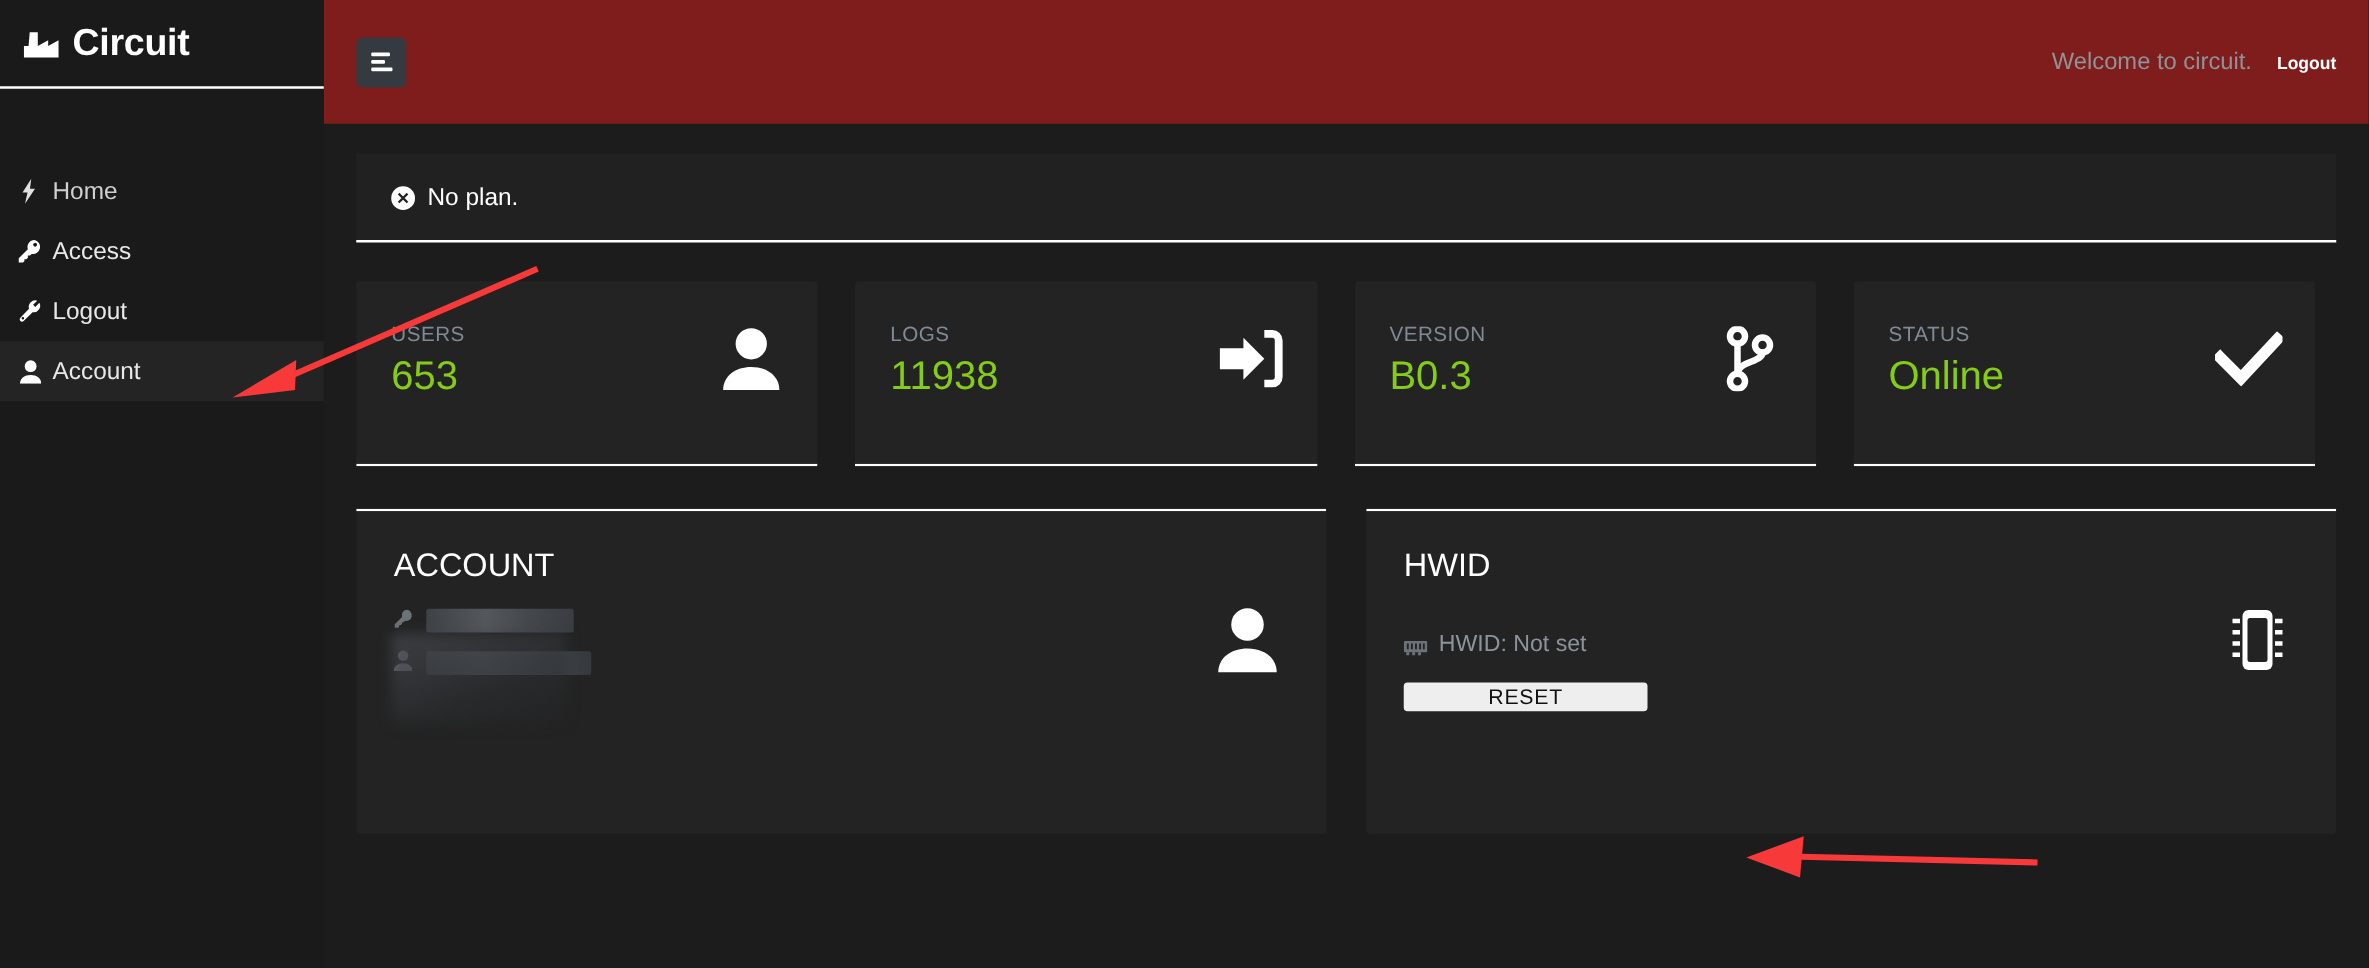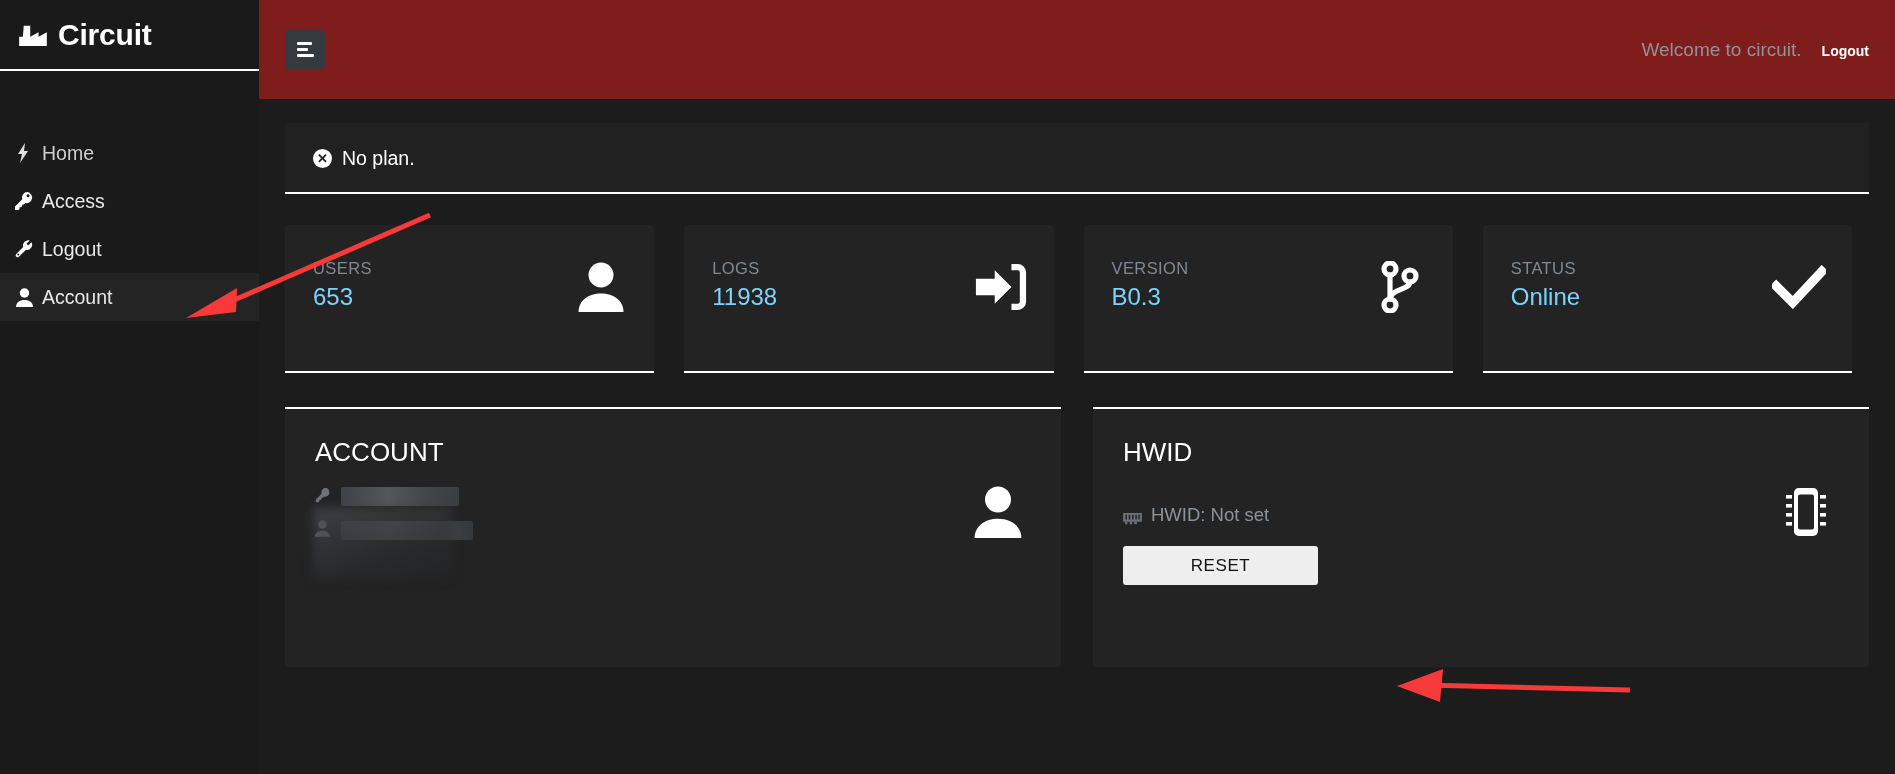--- a/index.html
+++ b/index.html
@@ -106,21 +106,21 @@
     border-radius: 3px 3px 0 0;
     height: 148px;
     padding: 34px 26px 0 28px;
     position: relative;
   }
   .stat-label {
     color: #7f8a96; font-size: 16.5px;
     letter-spacing: 0.4px; font-weight: 400;
   }
   .stat-value {
-    color: #7dd3fc; font-size: 24px; font-weight: 400;
+    color: #84cc16; font-size: 32px; font-weight: 400;
     margin-top: 6px; line-height: 1.05;
   }
   .stat-icon {
     position: absolute; right: 26px; top: 34px;
     width: 54px; height: 56px;
     display:flex; align-items:center; justify-content:center;
     color:#fff;
   }
 
   
@@ -148,21 +148,21 @@
   }
 
   .hwid-line {
     display: flex; align-items: flex-end; gap: 9px;
     color: #8b949c; font-size: 18.5px; margin-top: 36px;
   }
   .chip-icon { width: 19px; height: 15px; flex: 0 0 19px; display:flex; }
 
   .reset-btn {
     margin-top: 20px;
-    width: 195px; height: 39px;
+    width: 195px; height: 23px;
     background: #eeeeee;
     border: none; border-radius: 3px;
     color: #111; font-size: 17px;
     letter-spacing: 0.6px;
     cursor: pointer;
     font-family: "Liberation Sans", sans-serif;
   }
 
   
   .redact-row { display:flex; align-items:center; gap:10px; margin-bottom: 14px; }

